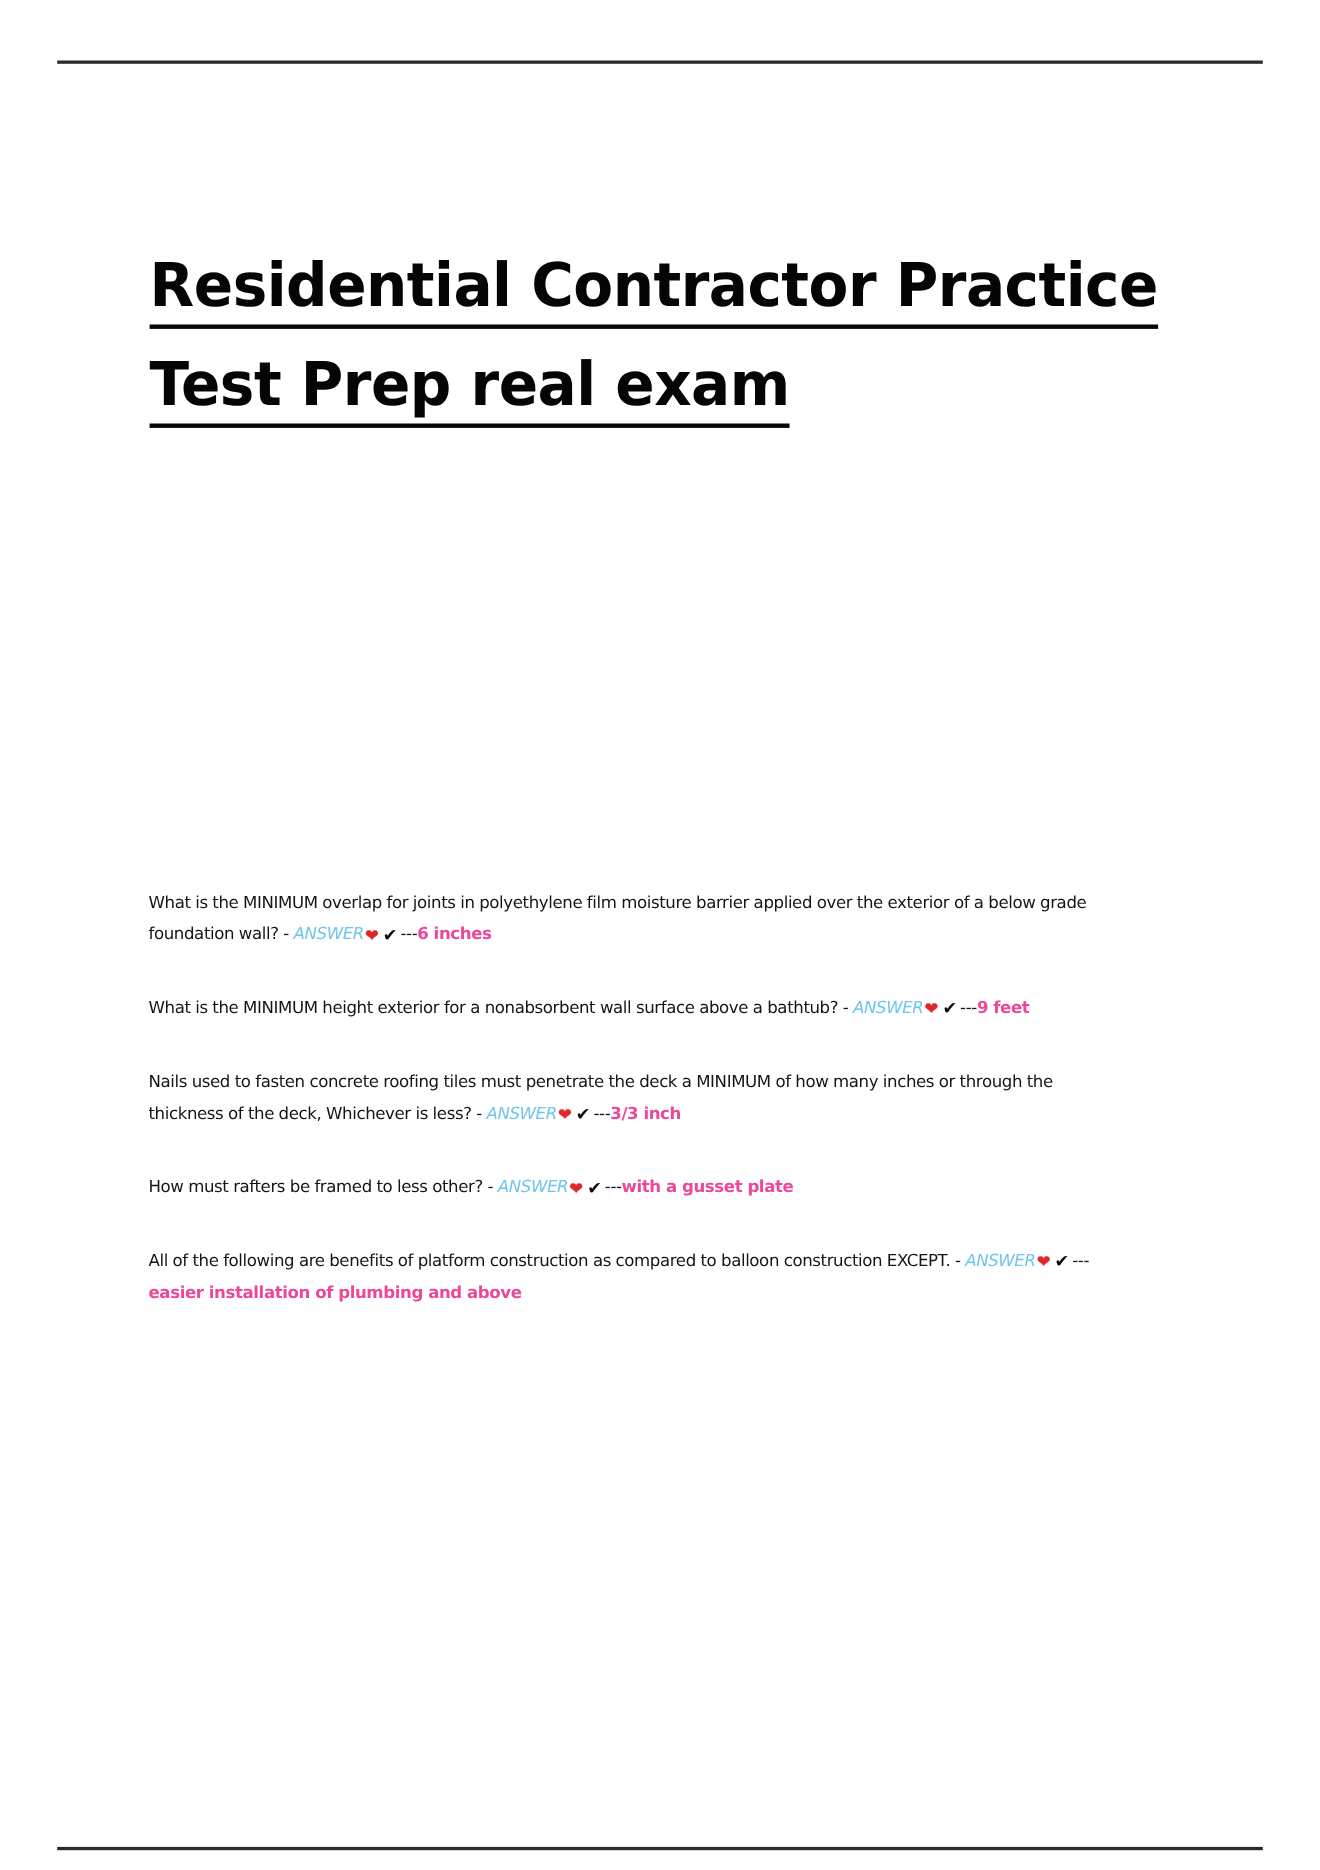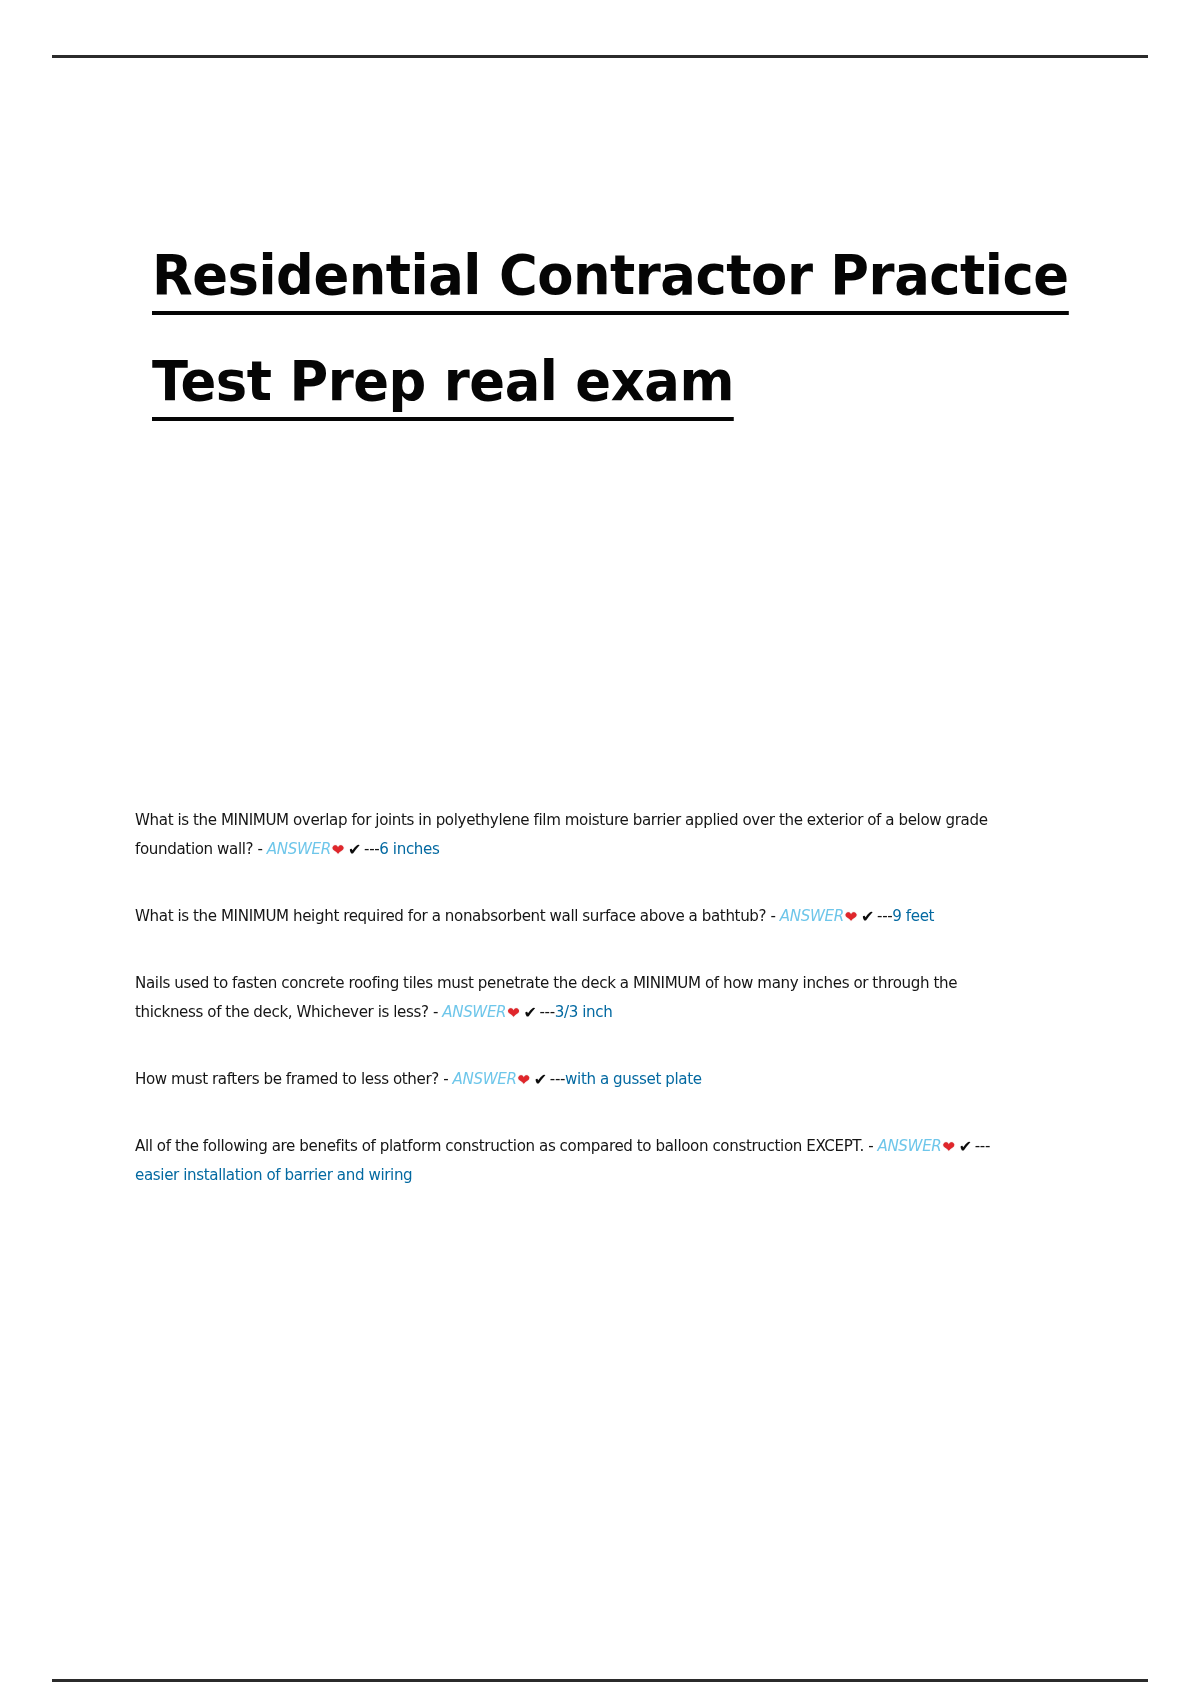--- a/index.html
+++ b/index.html
@@ -41,21 +41,21 @@
     width: 900px;
   }
   .title-line {
     font-family: "DejaVu Sans", sans-serif;
     font-weight: 700;
     font-size: 55px;
     line-height: 90px;
     letter-spacing: -0.5px;
     color: #050505;
     white-space: nowrap;
-    margin: 16px;
+    margin: 0;
   }
   .title-line > span {
     border-bottom: 4px solid #050505;
     padding-bottom: 4px;
     display: inline-block;
     line-height: 64px;
     transform: scaleX(0.96);
     transform-origin: left center;
   }
 
@@ -93,53 +93,53 @@
   }
   .check-icon {
     display: inline-block;
     font-size: 16px;
     line-height: 1;
     vertical-align: -1px;
     color: #0c0c0c;
     font-weight: 700;
     margin: 0 3px 0 3px;
   }
-  .answer-text { color: #0369a1; }
+  .answer-text { color: #ec4899; font-weight: bold; }
 </style>
 </head>
 <body>
 
 <div class="page">
 
   <div class="rule top"></div>
 
   <div class="title-block">
     <div class="title-line"><span>Residential Contractor Practice</span></div>
     <div class="title-line"><span>Test Prep real exam</span></div>
   </div>
 
   <div class="body-block">
 
     <p class="qa">
       <span>What is the MINIMUM overlap for joints in polyethylene film moisture barrier applied over the exterior of a below grade foundation wall?</span><span> - </span><span class="answer-tag">ANSWER</span><span class="heart-icon">❤</span><span class="check-icon">✔</span><span>---</span><span class="answer-text">6 inches</span>
     </p>
 
     <p class="qa">
-      <span>What is the MINIMUM height required for a nonabsorbent wall surface above a bathtub?</span><span> - </span><span class="answer-tag">ANSWER</span><span class="heart-icon">❤</span><span class="check-icon">✔</span><span>---</span><span class="answer-text">9 feet</span>
+      <span>What is the MINIMUM height exterior for a nonabsorbent wall surface above a bathtub?</span><span> - </span><span class="answer-tag">ANSWER</span><span class="heart-icon">❤</span><span class="check-icon">✔</span><span>---</span><span class="answer-text">9 feet</span>
     </p>
 
     <p class="qa">
       <span>Nails used to fasten concrete roofing tiles must penetrate the deck a MINIMUM of how many inches or through the thickness of the deck, Whichever is less?</span><span> - </span><span class="answer-tag">ANSWER</span><span class="heart-icon">❤</span><span class="check-icon">✔</span><span>---</span><span class="answer-text">3/3 inch</span>
     </p>
 
     <p class="qa">
       <span>How must rafters be framed to less other?</span><span> - </span><span class="answer-tag">ANSWER</span><span class="heart-icon">❤</span><span class="check-icon">✔</span><span>---</span><span class="answer-text">with a gusset plate</span>
     </p>
 
     <p class="qa">
-      <span>All of the following are benefits of platform construction as compared to balloon construction EXCEPT.</span><span> - </span><span class="answer-tag">ANSWER</span><span class="heart-icon">❤</span><span class="check-icon">✔</span><span>---</span><span class="answer-text">easier installation of barrier and wiring</span>
+      <span>All of the following are benefits of platform construction as compared to balloon construction EXCEPT.</span><span> - </span><span class="answer-tag">ANSWER</span><span class="heart-icon">❤</span><span class="check-icon">✔</span><span>---</span><span class="answer-text">easier installation of plumbing and above</span>
     </p>
 
   </div>
 
   <div class="rule bottom"></div>
 
 </div>
 
 </body></html>

